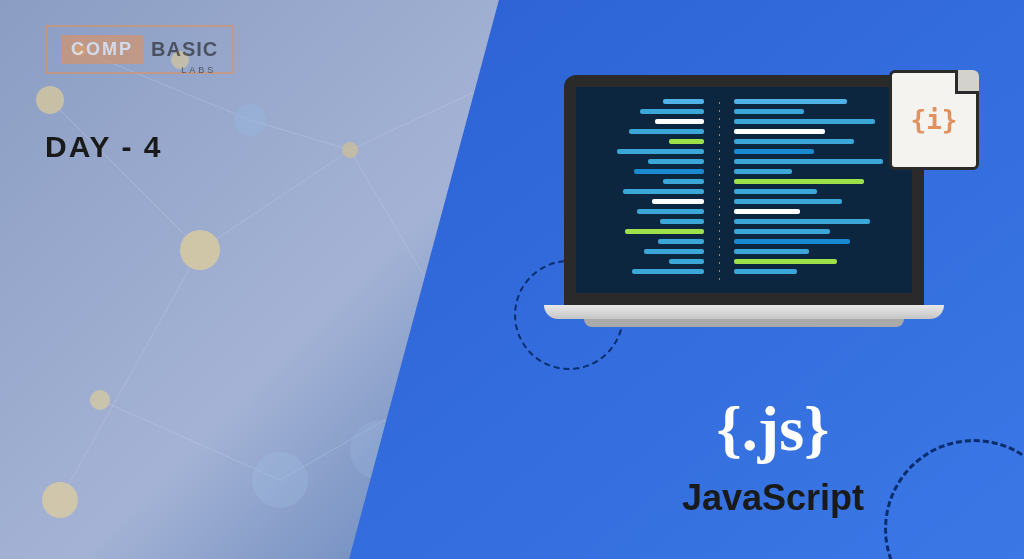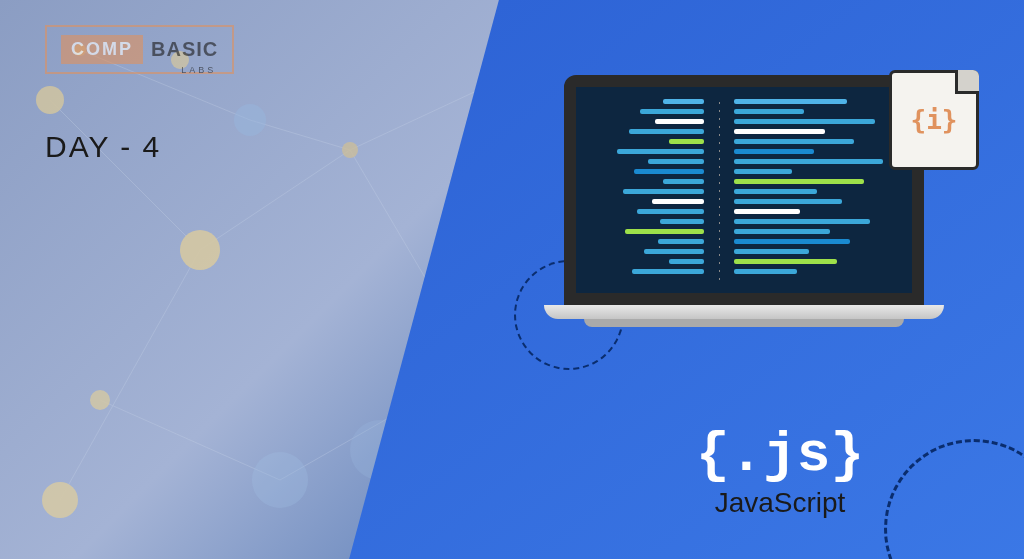--- a/index.html
+++ b/index.html
@@ -70,21 +70,21 @@
     .text-block {
       position: absolute;
       top: 130px;
       left: 45px;
       z-index: 3;
       max-width: 460px;
       color: #1a1a1a;
     }
     .day-label {
       font-size: 30px;
-      font-weight: 400;
+      font-weight: 700;
       letter-spacing: 2px;
       margin-bottom: 10px;
     }
     .main-title {
       font-size: 46px;
       font-weight: 900;
       line-height: 1.05;
       letter-spacing: 1px;
       margin-bottom: 22px;
     }
@@ -203,30 +203,30 @@
     }
     .js-logo {
       position: absolute;
       bottom: 40px;
       right: 160px;
       z-index: 5;
       text-align: center;
       color: #1a1a1a;
     }
     .js-brace {
-      font-size: 56px;
-      font-weight: bold;
-      font-family: Liberation Mono, monospace;
+      font-size: 64px;
+      font-weight: bold;
+      font-family: Liberation Serif, serif;
       line-height: 1;
       color: #fff;
     }
     .js-text {
-      font-size: 28px;
-      font-weight: normal;
-      margin-top: 4px;
+      font-size: 36px;
+      font-weight: bold;
+      margin-top: 16px;
     }
     .ring-accent {
       position: absolute;
       border: 3px dashed #0a2d6e;
       border-radius: 50%;
       z-index: 2;
     }
   </style>
 </head>
 <body>

